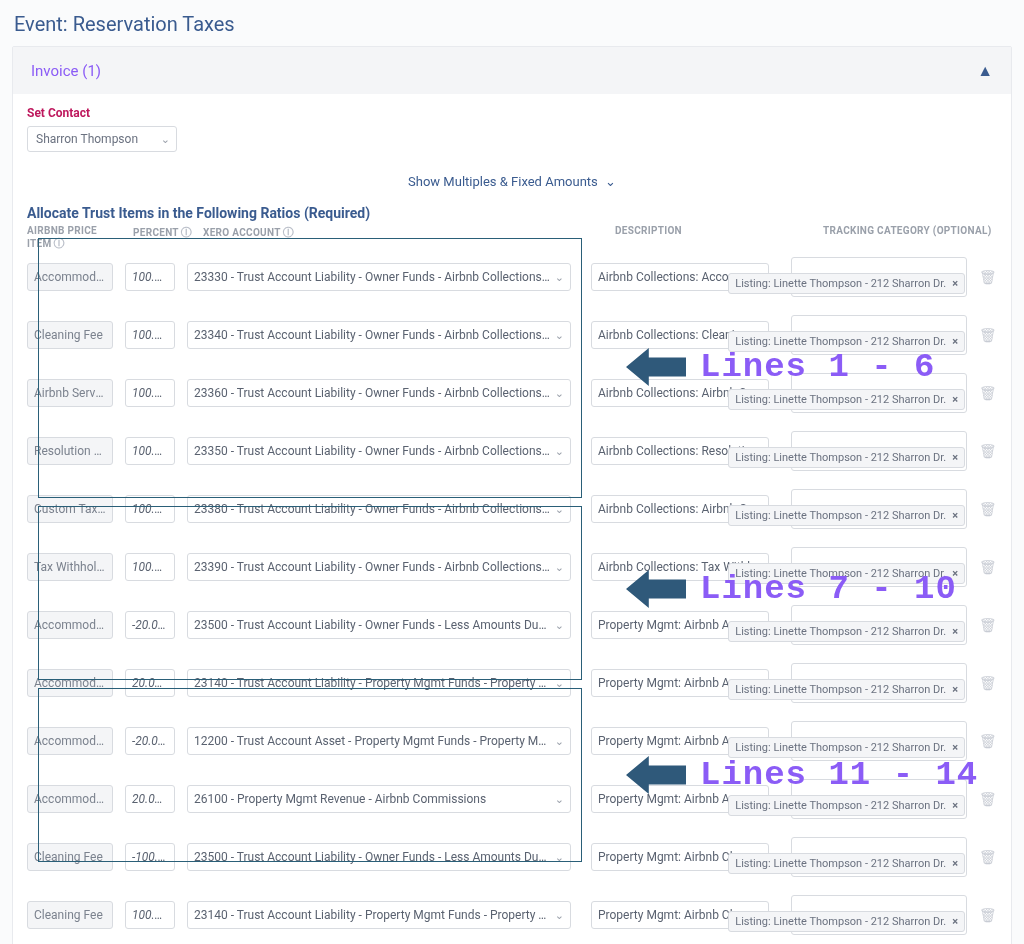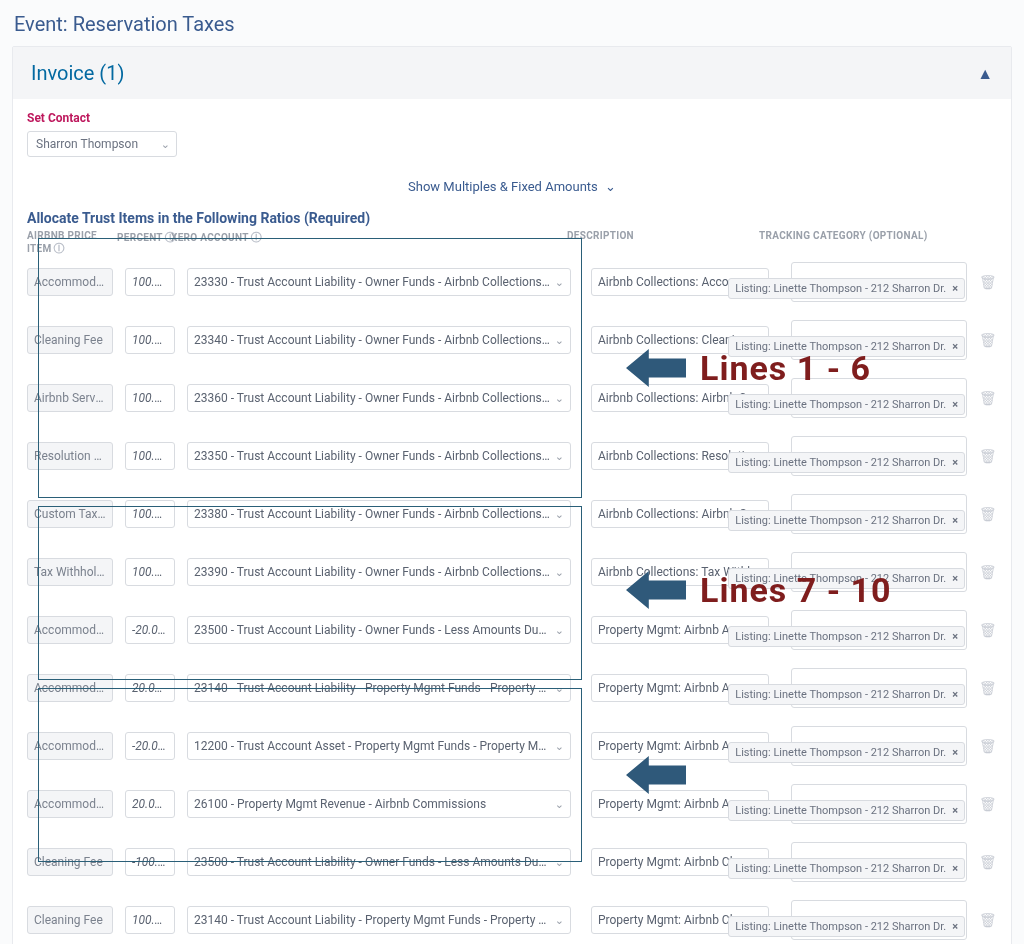--- a/index.html
+++ b/index.html
@@ -1,31 +1,31 @@
 <!DOCTYPE html>
 <html><head>
 <meta charset="utf-8">
 <style>
 * { box-sizing: border-box; margin: 0; padding: 0; }
 body { font-family: -apple-system, "Segoe UI", Roboto, sans-serif; font-size: 13px; color: #5a6270; background: #fafbfc; }
 .page { padding: 8px 12px; }
 .event-title { color: #3a5b8f; font-size: 20px; font-weight: 400; margin: 4px 0 10px 2px; }
 .panel { background: #fff; border: 1px solid #e8eaee; border-radius: 2px; }
 .panel-head { background: #f4f5f7; padding: 14px 18px; display: flex; justify-content: space-between; align-items: center; cursor: pointer; }
-.panel-head-title { color: #0369a1; font-size: 20px; font-weight: 400; }
+.panel-head-title { color: #8b5cf6; font-size: 15px; font-weight: 400; }
 .chev-up { color: #3a5b8f; font-size: 16px; }
 .panel-body { padding: 12px 14px 20px 14px; }
 .set-contact-label { font-weight: 700; color: #be185d; margin-bottom: 6px; font-size: 12px; }
 .select { border: 1px solid #d8dbe0; border-radius: 3px; padding: 5px 24px 5px 8px; font-size: 12px; color: #6b7280; background: #fff; position: relative; display: inline-block; min-width: 150px; }
 .select .arrow { position: absolute; right: 6px; top: 50%; transform: translateY(-50%); font-size: 11px; color: #9aa0aa; }
 .multiples-link { text-align: center; color: #3a5b8f; font-size: 13px; margin: 22px 0 16px; cursor: pointer; }
 .multiples-link .chev { margin-left: 4px; }
 .allocate-title { color: #3a5b8f; font-weight: 700; font-size: 14px; margin-bottom: 4px; }
 .allocate-hint { color: #9aa0aa; font-size: 11px; margin-bottom: 12px; }
-.cols-head { display: flex; gap: 4px; text-transform: uppercase; font-size: 10px; color: #9aa0aa; font-weight: 700; letter-spacing: .3px; margin-bottom: 6px; }
+.cols-head { display: flex; gap: 20px; text-transform: uppercase; font-size: 10px; color: #9aa0aa; font-weight: 700; letter-spacing: .3px; margin-bottom: 6px; }
 .cols-head .help { font-size: 11px; margin-left: 2px; color: #b9bec8; }
 .col-price { width: 86px; }
 .col-percent { width: 50px; }
 .col-xero { width: 384px; }
 .col-desc { width: 178px; margin-left: 8px; }
 .col-track { flex: 1; margin-left: 10px; }
 .row { display: flex; gap: 12px; align-items: center; margin-bottom: 18px; }
 .row .cell-price { width: 86px; }
 .row .cell-percent { width: 50px; font-style: italic; }
 .row .cell-xero { width: 384px; }
@@ -37,21 +37,21 @@
 .inp.sel { padding-right: 20px; position: relative; }
 .inp.sel .arrow { position: absolute; right: 6px; top: 50%; transform: translateY(-50%); font-size: 11px; color: #9aa0aa; }
 .tag { display: inline-flex; align-items: center; border: 1px solid #d8dbe0; border-radius: 3px; background: #f4f5f7; font-size: 11px; color: #6b7280; padding: 3px 6px; gap: 6px; position: absolute; right: 2px; top: 16px; white-space: nowrap; }
 .tag .x { color: #6b7280; font-weight: 700; cursor: pointer; }
 .track-box { border: 1px solid #d8dbe0; border-radius: 3px; min-height: 40px; width: 100%; background: #fff; }
 .trash-icon { color: #c8ccd4; cursor: pointer; font-size: 14px; }
 
 
 .annot { position: fixed; display: flex; align-items: center; gap: 14px; pointer-events: none; }
 .annot .arrow-left { width: 60px; height: 38px; background: #2f597a; clip-path: polygon(0 50%, 38% 0, 38% 25%, 100% 25%, 100% 75%, 38% 75%, 38% 100%); }
-.annot .label { color: #7f1d1d; font-size: 34px; font-weight: 700; letter-spacing: 1px; white-space: nowrap; }
+.annot .label { color: #8b5cf6; font-size: 34px; font-weight: 700; letter-spacing: 1px; white-space: nowrap; font-family: Liberation Mono, monospace; }
 
 
 .group-outline { position: fixed; border: 1.5px solid #2a5f78; pointer-events: none; }
 </style>
 </head>
 <body>
 
 <div class="page">
   <h2 class="event-title">Event: Reservation Taxes</h2>
 
@@ -364,13 +364,14 @@
 <div class="annot" style="left:626px; top:348px;">
   <div class="arrow-left"></div>
   <div class="label">Lines 1 - 6</div>
 </div>
 <div class="annot" style="left:626px; top:570px;">
   <div class="arrow-left"></div>
   <div class="label">Lines 7 - 10</div>
 </div>
 <div class="annot" style="left:626px; top:756px;">
   <div class="arrow-left"></div>
+  <div class="label">Lines 11 - 14</div>
 </div>
 
 </body></html>

